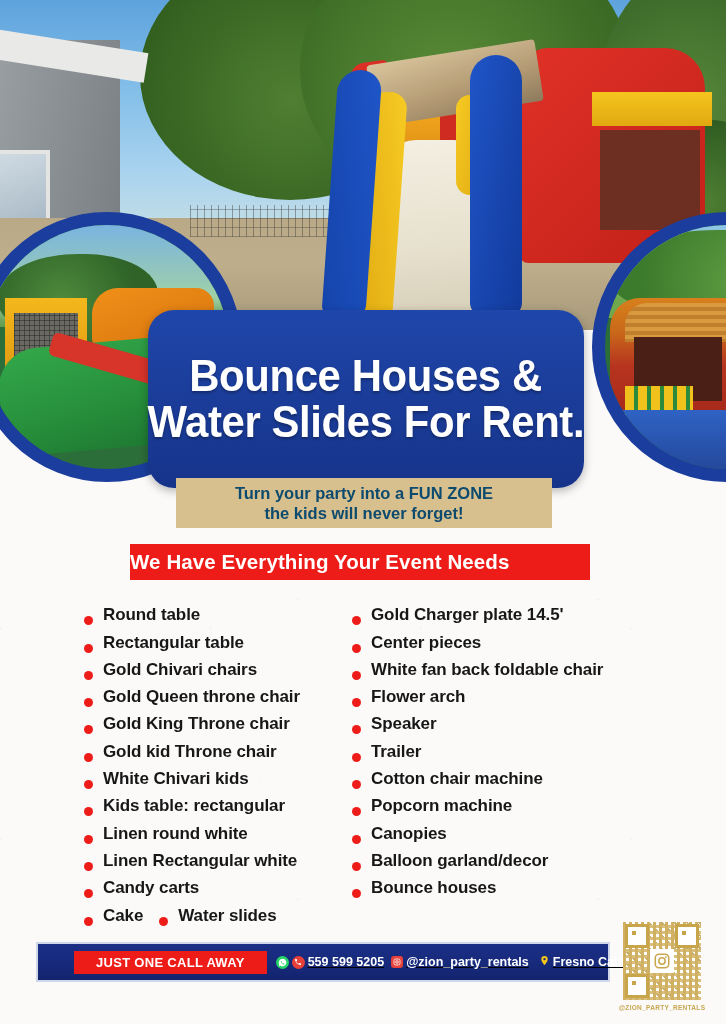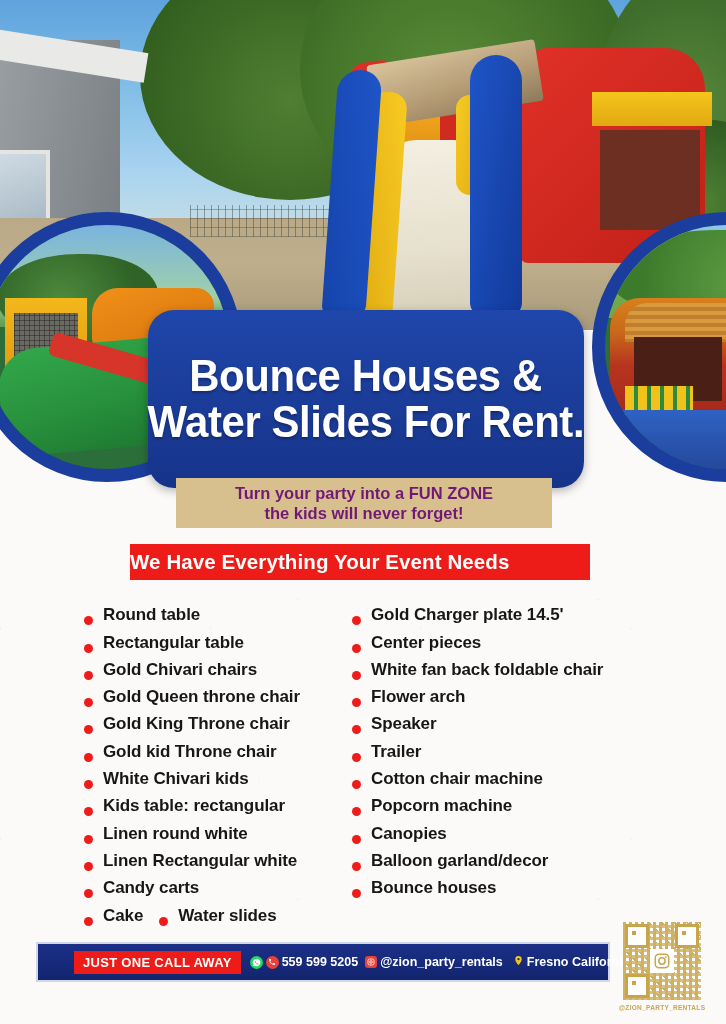--- a/index.html
+++ b/index.html
@@ -281,21 +281,21 @@
     position: absolute;
     left: 176px; top: 478px;
     width: 376px; height: 50px;
     background: #d8bf8e;
     display: flex;
     flex-direction: column;
     align-items: center;
     justify-content: center;
   }
   .tagline-line {
-    color: #701a75;
+    color: #0c4a6e;
     font-weight: bold;
     font-size: 16.5px;
     line-height: 1.22;
     text-align: left;
     white-space: nowrap;
   }
 
   
   .red-banner {
     position: absolute;
@@ -357,29 +357,30 @@
     display: flex;
     align-items: center;
     box-sizing: border-box;
   }
   .call-badge {
     background: #ee1c18;
     color: #ffffff;
     font-weight: bold;
     font-size: 13px;
     letter-spacing: 0.3px;
-    padding: 4px 9px;
+    padding: 4px 22px;
     margin-left: 36px;
     white-space: nowrap;
   }
   .footer-items {
     display: flex;
     align-items: center;
     margin-left: 9px;
     gap: 3px;
+    text-decoration: underline;
   }
   .fico {
     width: 13px; height: 13px;
     border-radius: 50%;
     display: inline-flex;
     align-items: center;
     justify-content: center;
     flex: 0 0 13px;
   }
   .fico.wa { background: #25d366; }

